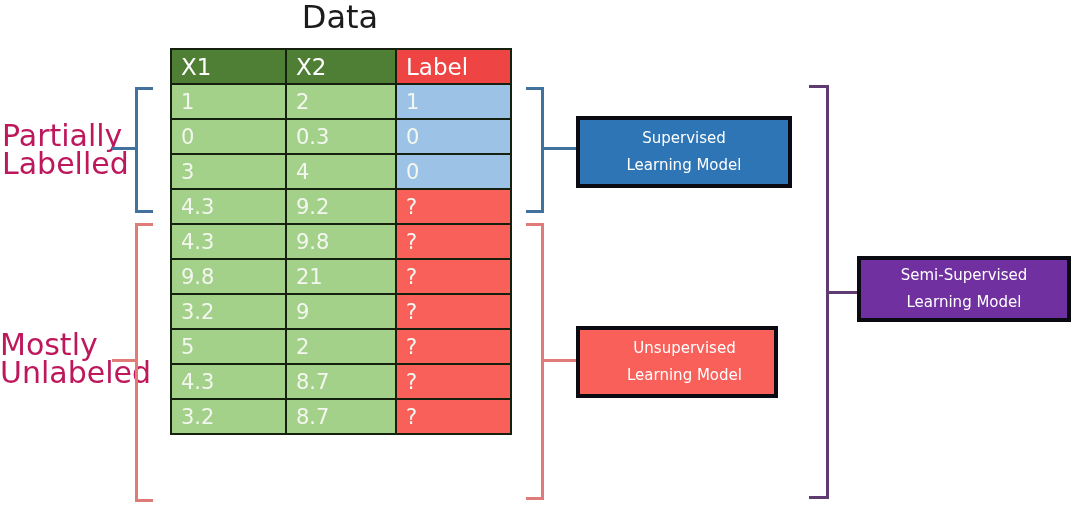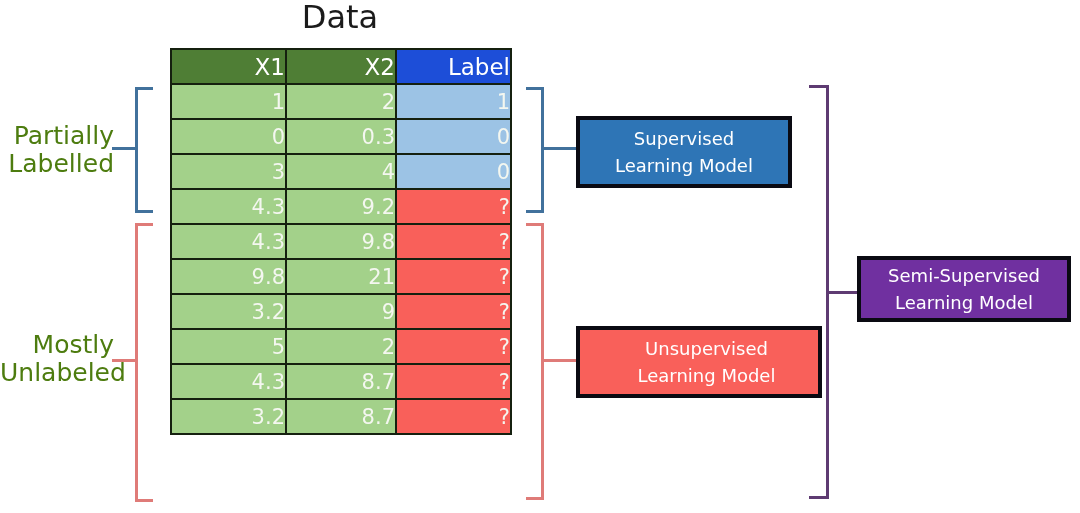--- a/index.html
+++ b/index.html
@@ -9,40 +9,40 @@
   .title{position:absolute;left:170px;top:-2px;width:340px;text-align:center;
          font-size:32px;color:#1b1b1b;}
 
   table.data-table{position:absolute;left:170px;top:48px;border-collapse:collapse;
                    table-layout:fixed;}
   .data-table col.c1{width:115px;}
   .data-table col.c2{width:110px;}
   .data-table col.c3{width:115px;}
   .data-table th,.data-table td{
       border:2px solid #15200f;height:35px;box-sizing:border-box;
-      font-weight:normal;text-align:right;padding:0 0 0 9px;vertical-align:middle;
+      font-weight:normal;text-align:left;padding:0 0 0 9px;vertical-align:middle;
       font-size:21px;color:#f4f7f0;overflow:hidden;white-space:nowrap;}
   .data-table th{font-size:23px;color:#ffffff;}
   .hgreen{background:#4f7e35;}
-  .hblue{background:#1d4ed8;}
+  .hblue{background:#ef4444;}
   .cgreen{background:#a3d18a;}
   .cblue{background:#9cc3e5;}
   .cred{background:#f9605a;}
 
   .seg{position:absolute;}
   .b-blue{background:#41719c;}
   .b-red{background:#df7b78;}
   .b-purple{background:#5e3b72;}
 
-  .side-label{position:absolute;color:#4d7c0f;font-size:25px;line-height:28px;
-              text-align:right;}
+  .side-label{position:absolute;color:#be185d;font-size:30px;line-height:28px;
+              text-align:left;}
 
   .model-box{position:absolute;border:4px solid #0a0a12;box-sizing:border-box;
              display:flex;flex-direction:column;justify-content:center;align-items:center;
-             color:#ffffff;font-size:18px;line-height:27px;text-align:center;}
+             color:#ffffff;font-size:15px;line-height:27px;text-align:center;}
   .box-blue{background:#2e75b6;}
   .box-red{background:#f9605a;}
   .box-purple{background:#7030a0;}
 </style>
 </head>
 <body>
 
 <div class="canvas">
 
   <div class="title">Data</div>
@@ -156,21 +156,21 @@
     <div class="seg b-purple" style="left:809px;top:85px;width:20px;height:3px;"></div>
     <div class="seg b-purple" style="left:809px;top:496px;width:20px;height:3px;"></div>
     <div class="seg b-purple" style="left:826px;top:291px;width:32px;height:3px;"></div>
   </div>
 
   <div class="model-box box-blue" style="left:576px;top:116px;width:216px;height:72px;">
     <div>Supervised</div>
     <div>Learning Model</div>
   </div>
 
-  <div class="model-box box-red" style="left:576px;top:326px;width:246px;height:72px;padding-left:15px;">
+  <div class="model-box box-red" style="left:576px;top:326px;width:202px;height:72px;padding-left:15px;">
     <div>Unsupervised</div>
     <div>Learning Model</div>
   </div>
 
   <div class="model-box box-purple" style="left:857px;top:256px;width:214px;height:66px;">
     <div>Semi-Supervised</div>
     <div>Learning Model</div>
   </div>
 
 </div>

